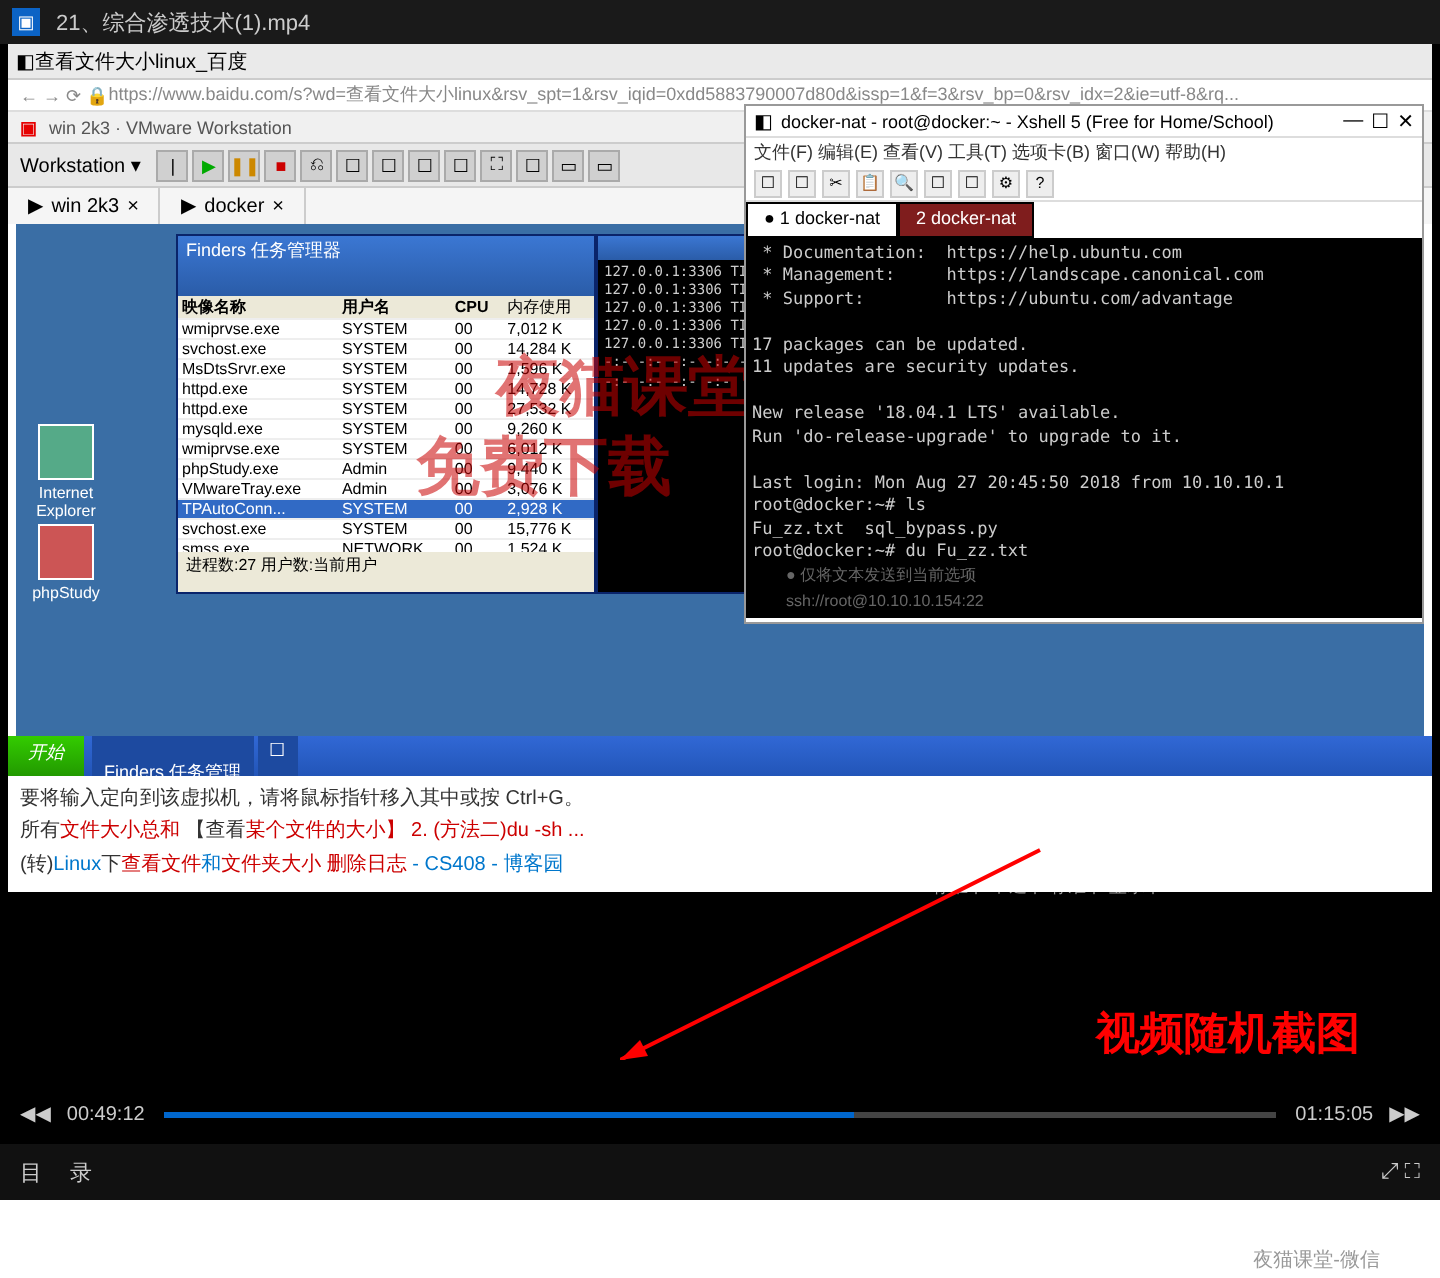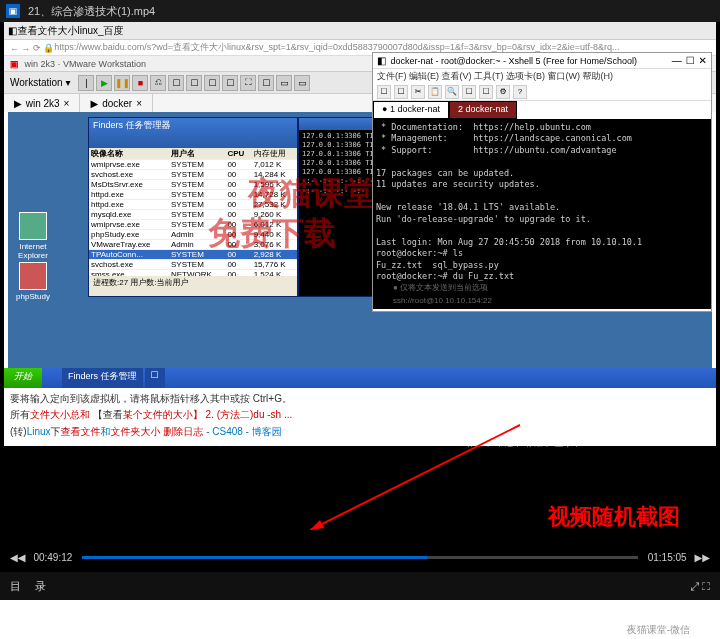--- a/index.html
+++ b/index.html
@@ -257,21 +257,21 @@
       ⧉ <span>2 会话</span>
       ↑ ↓ <span>CAP NUN</span>
     </div>
     <div style="font-weight:bold;margin-top:4px"><span>搜索热点</span> <span style="float:right;color:#07c;font-weight:normal">换一换</span></div>
     <div>排名   搜索指数</div>
     <div style="margin-top:4px;color:#999">标准卡 申通卡 标准卡 显示卡</div>
   </div>
 
   <div class="taskbar">
     <div class="start">开始</div>
-    <div style="background:#1d4aa0;padding:2px 6px;margin-left:20px">Finders 任务管理</div>
+    <div style="background:#1d4aa0;padding:12px 6px;margin-left:4px">Finders 任务管理</div>
     <div style="background:#1d4aa0;padding:2px 6px;margin-left:2px">☐</div>
   </div>
 
   <div class="bottom">
     <div>要将输入定向到该虚拟机，请将鼠标指针移入其中或按 Ctrl+G。</div>
     <div style="margin-top:2px">
       <span>所有</span><span style="color:#c00">文件大小总和</span>
       <span>【查看</span><span style="color:#c00">某个文件的大小】 2. (方法二)du -sh ...</span>
     </div>
     <div style="margin-top:3px">

